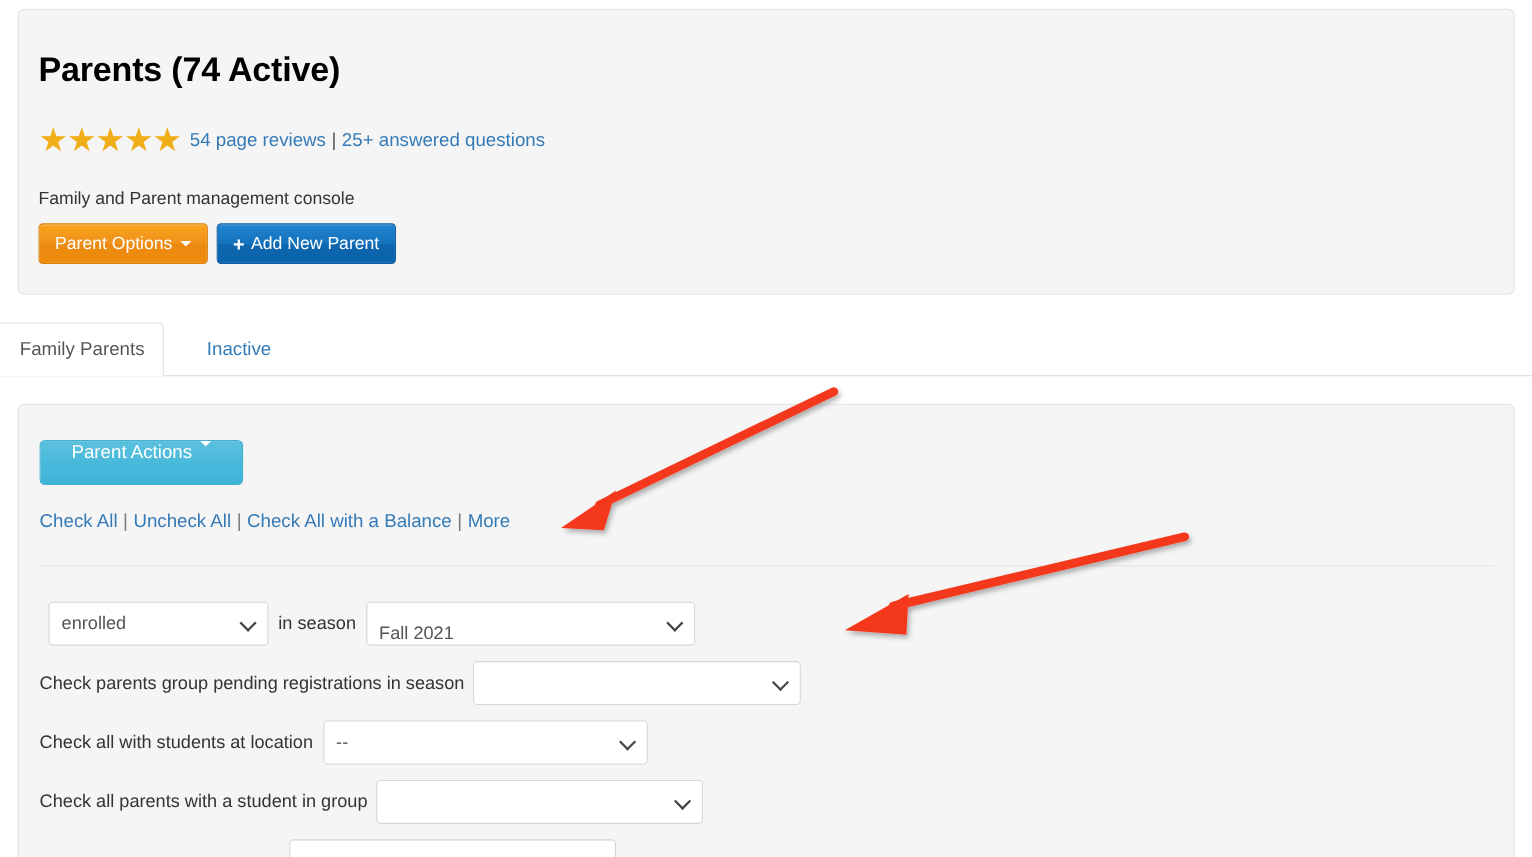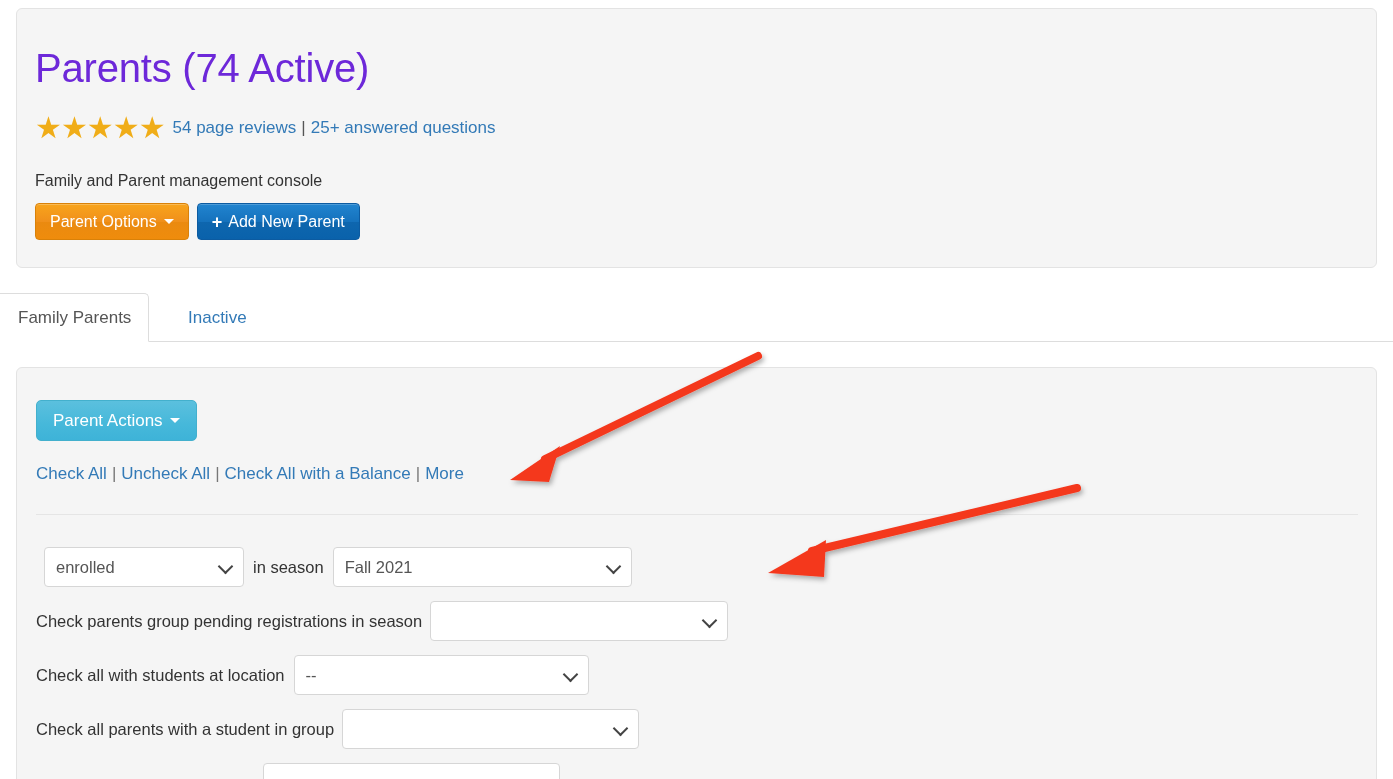--- a/index.html
+++ b/index.html
@@ -25,23 +25,23 @@
     width: 1361px;
     height: 260px;
     background: #f5f5f5;
     border: 1px solid #e3e3e3;
     border-radius: 6px;
   }
   .page-title {
     position: absolute;
     left: 18px;
     top: 37px;
-    font-size: 40px;
-    font-weight: normal;
-    color: #6d28d9;
+    font-size: 31px;
+    font-weight: bold;
+    color: #000000;
     letter-spacing: -0.2px;
     white-space: nowrap;
   }
   .rating-row {
     position: absolute;
     left: 18px;
     top: 104px;
     display: flex;
     align-items: center;
     white-space: nowrap;
@@ -165,23 +165,23 @@
     height: 420px;
     background: #f5f5f5;
     border: 1px solid #e3e3e3;
     border-radius: 6px;
   }
   .pa-btn {
     position: absolute;
     left: 19px;
     top: 32px;
     height: 41px;
-    padding: 0 16px;
-    display: inline-flex;
-    align-items: center;
+    padding: 0 28px;
+    display: inline-flex;
+    align-items: flex-start;
     font-size: 17px;
     color: #ffffff;
     background: linear-gradient(to bottom, #5bc0de 0%, #46b8da 60%, #3eb3d8 100%);
     border: 1px solid #43b0cd;
     border-radius: 5px;
     cursor: pointer;
     white-space: nowrap;
   }
   .check-links {
     position: absolute;
@@ -314,21 +314,21 @@
 
     <div class="hr"></div>
 
     <div class="form-area">
 
       <div class="frow" style="left:19px; top:9px;">
         <span class="sel" style="width:200px; margin-left:8px;">
           <span>enrolled</span>
         </span>
         <span class="flabel" style="margin-left:9px;text-align:right;">in season</span>
-        <span class="sel" style="width:299px; margin-left:9px;">
+        <span class="sel" style="width:299px; margin-left:9px;align-items:flex-end;">
           <span>Fall 2021</span>
         </span>
       </div>
 
       <div class="frow" style="left:19px; top:63px;">
         <span class="flabel">Check parents group pending registrations in season</span>
         <span class="sel" style="width:298px; margin-left:8px;">
           <span></span>
         </span>
       </div>

